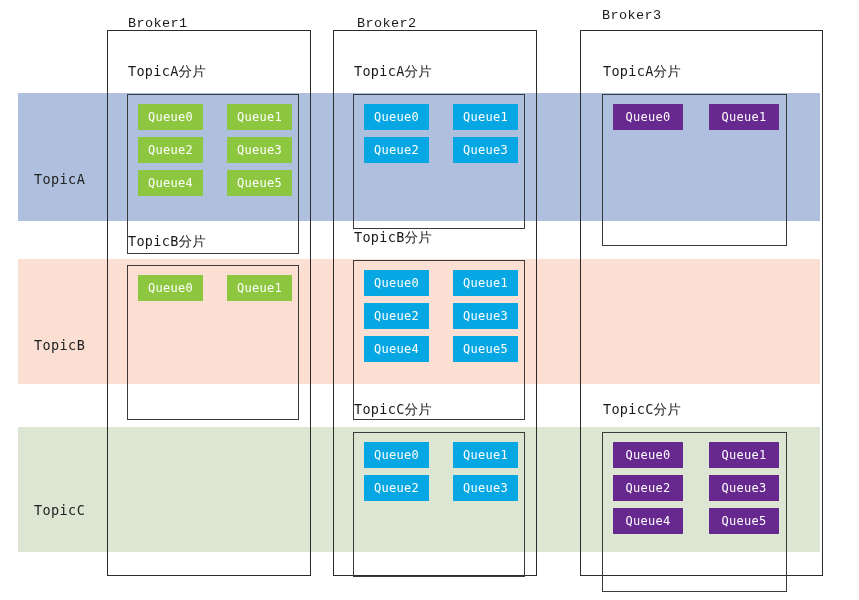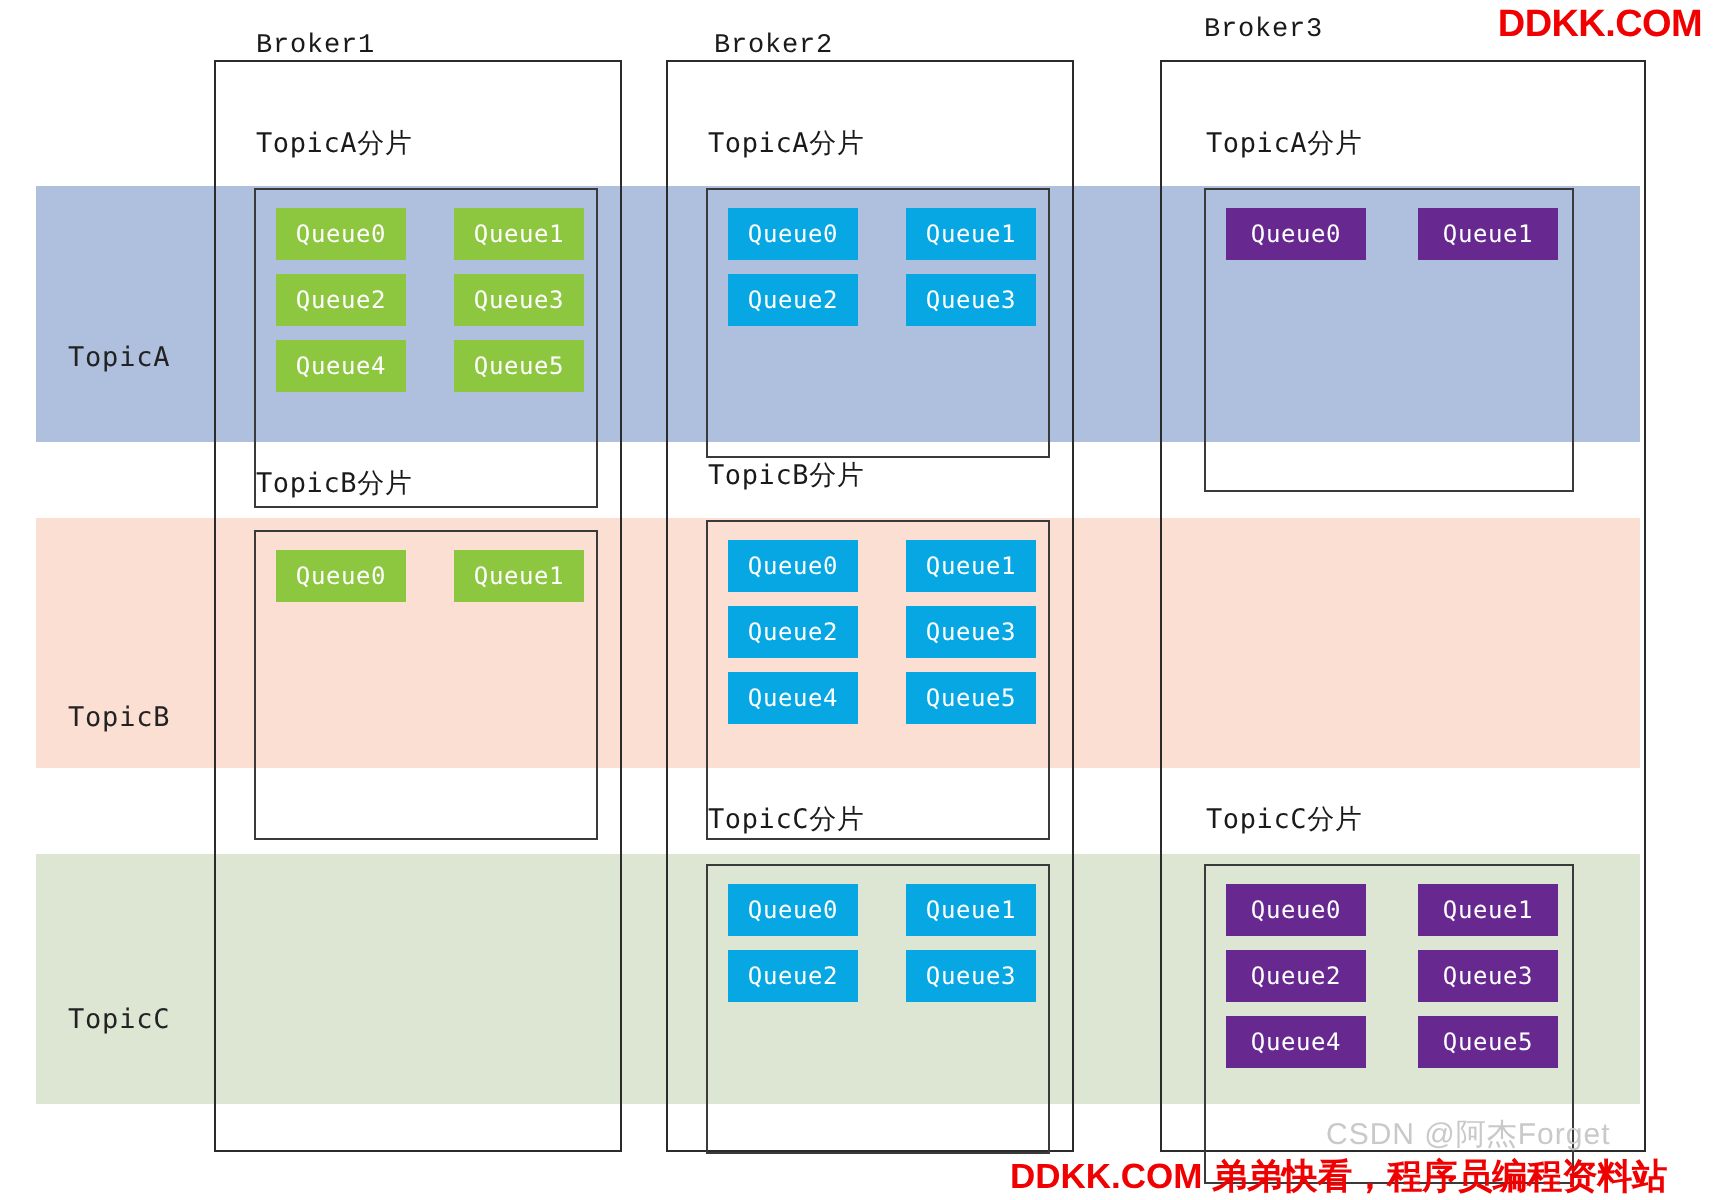--- a/index.html
+++ b/index.html
@@ -116,21 +116,21 @@
 </style>
 </head>
 <body>
 
 <div id="stage">
 
   <div id="bands-layer">
       <div class="band" style="top: 93px; height: 128px; background: rgb(174, 192, 221);"></div>
       <div class="band-label" style="top: 144px;">TopicA</div>
       <div class="band" style="top: 259px; height: 125px; background: rgb(251, 223, 211);"></div>
-      <div class="band-label" style="top: 324px;">TopicB</div>
+      <div class="band-label" style="top: 310px;">TopicB</div>
       <div class="band" style="top: 427px; height: 125px; background: rgb(221, 229, 211);"></div>
       <div class="band-label" style="top: 475px;">TopicC</div>
     </div>
 
   <div id="brokers-layer">
       <div class="broker-title" style="left: 128px; top: 16px;">Broker1</div>
       <div class="broker" style="left: 107px; top: 30px; width: 204px; height: 546px; border-color: rgb(43, 43, 43);">
         <div class="shard-title" style="left: 20px; top: 32px;">TopicA分片</div>
         <div class="shard" style="left: 19px; top: 50px; width: 172px; height: 160px;">
           <div class="queue" style="left: 10px; top: 9px; width: 65px; height: 26px; background: rgb(141, 198, 63);">Queue0</div>
@@ -184,17 +184,14 @@
           <div class="queue" style="left: 10px; top: 9px; width: 70px; height: 26px; background: rgb(103, 40, 143);">Queue0</div>
           <div class="queue" style="left: 106px; top: 9px; width: 70px; height: 26px; background: rgb(103, 40, 143);">Queue1</div>
           <div class="queue" style="left: 10px; top: 42px; width: 70px; height: 26px; background: rgb(103, 40, 143);">Queue2</div>
           <div class="queue" style="left: 106px; top: 42px; width: 70px; height: 26px; background: rgb(103, 40, 143);">Queue3</div>
           <div class="queue" style="left: 10px; top: 75px; width: 70px; height: 26px; background: rgb(103, 40, 143);">Queue4</div>
           <div class="queue" style="left: 106px; top: 75px; width: 70px; height: 26px; background: rgb(103, 40, 143);">Queue5</div>
         </div>
       </div>
     </div>
 
-  <div class="wm-csdn">CSDN @阿杰Forget</div>
-  <div class="wm-top">DDKK.COM</div>
-  <div class="wm-bottom">DDKK.COM 弟弟快看，程序员编程资料站</div>
 
 </div>
 
 </body></html>

